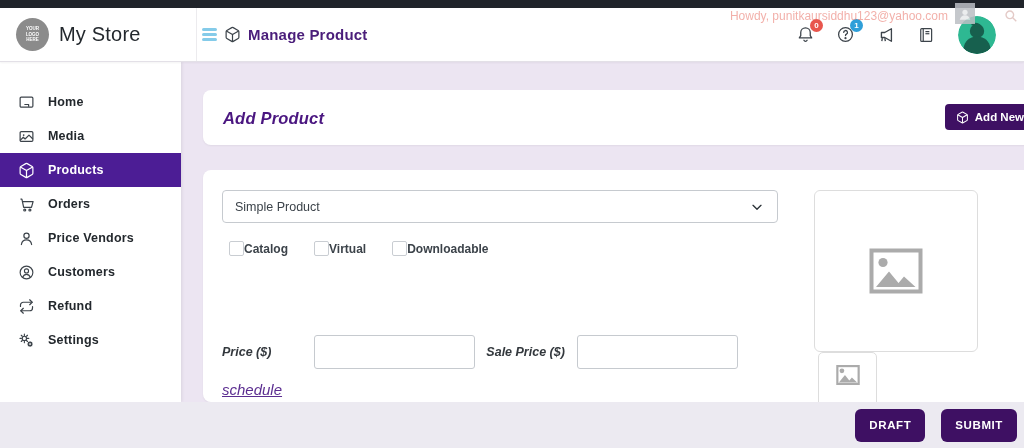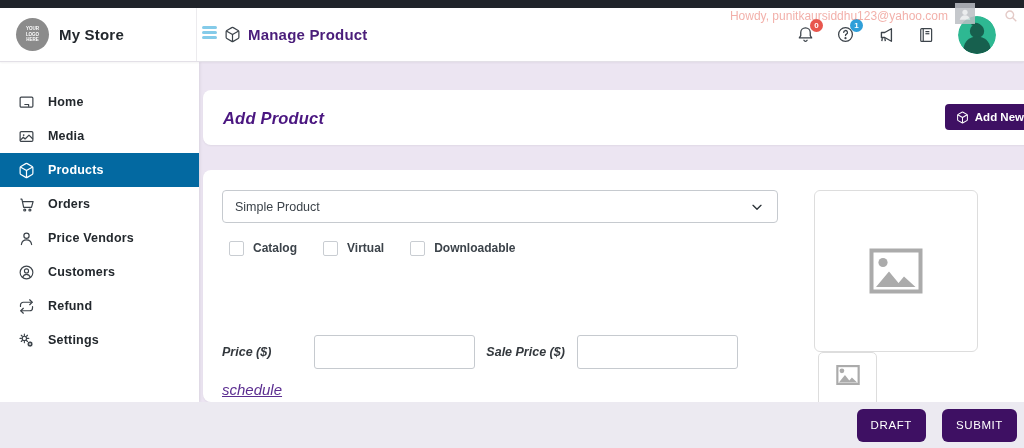--- a/index.html
+++ b/index.html
@@ -13,72 +13,72 @@
   
   .ghost-howdy { position:absolute; top:9px; right:76px; font-size:12px; color:rgba(231,112,100,.55); z-index:40; white-space:nowrap; }
   .ghost-avatar { position:absolute; top:3px; right:49px; width:20px; height:21px; background:#bcbfc4; opacity:.85; z-index:40; display:flex; align-items:center; justify-content:center; }
   .ghost-search { position:absolute; top:9px; right:6px; z-index:40; opacity:.6; }
 
   
   .header { position:absolute; top:8px; left:0; width:1024px; height:54px; background:#fff; border-bottom:1px solid #e3e0e7; box-shadow:0 1px 2px rgba(0,0,0,.05); z-index:20; display:flex; align-items:center; }
   .brand { width:197px; height:100%; display:flex; align-items:center; padding-left:16px; border-right:1px solid #ecebee; }
   .logo-circle { width:33px; height:33px; border-radius:50%; background:#8b8b8b; color:#fff; display:flex; align-items:center; justify-content:center; text-align:center; font-size:4.5px; font-weight:bold; line-height:1.25; text-transform:uppercase; padding:2px; }
   .logo-circle span { width:16px; word-break:break-word; }
-  .brand-name { margin-left:10px; font-size:15px; font-weight:700; color:#23282d; letter-spacing:.2px; }
-  .page-head { display:flex; align-items:flex-start; margin-left:5px; gap:7px; }
+  .brand-name { margin-left:10px; font-size:20px; font-weight:400; color:#23282d; letter-spacing:.2px; }
+  .page-head { display:flex; align-items:center; margin-left:5px; gap:7px; }
   .hamburger { display:flex; flex-direction:column; gap:2.5px; cursor:pointer; }
   .hamburger i { display:block; width:15px; height:2.6px; background:#84cbe9; border-radius:2px; }
   .page-title { font-size:15px; font-weight:800; color:#4a1d7a; letter-spacing:.2px; }
   .header-right { position:absolute; right:28px; top:0; height:100%; display:flex; align-items:center; gap:21px; }
   .hicon { position:relative; color:#3c434a; display:flex; align-items:center; cursor:pointer; }
   .badge { position:absolute; top:-6px; right:-8px; min-width:13px; height:13px; border-radius:50%; color:#fff; font-size:8px; font-weight:bold; display:flex; align-items:center; justify-content:center; padding:0 2px; }
   .badge.red { background:#e8564e; }
   .badge.blue { background:#2f9fd9; }
   .avatar { width:38px; height:38px; border-radius:50%; overflow:hidden; margin-left:2px; cursor:pointer; }
 
   
-  .sidebar { position:absolute; top:62px; left:0; width:199px; height:340px; background:#fff; box-shadow:1px 0 3px rgba(0,0,0,.08); z-index:10; padding-top:23px; }
+  .sidebar { position:absolute; top:62px; left:0; width:181px; height:340px; background:#fff; box-shadow:1px 0 3px rgba(0,0,0,.08); z-index:10; padding-top:23px; }
   .side-item { height:34px; display:flex; align-items:center; padding-left:18px; cursor:pointer; color:#3c434a; }
   .side-item .s-icon { width:17px; height:17px; flex:0 0 17px; display:flex; }
   .side-item .s-label { margin-left:13px; font-size:12.5px; font-weight:700; color:#23282d; letter-spacing:.2px; }
-  .side-item.active { background:#0369a1; }
+  .side-item.active { background:#4c1d95; }
   .side-item.active .s-label { color:#fff; }
   .side-item.active .s-icon { color:#fff; }
 
   
   .card { position:absolute; left:203px; width:870px; background:#ffffff; border-radius:8px; box-shadow:0 1px 2px rgba(0,0,0,.05); }
   .card.head-card { top:90px; height:55px; }
   .page-heading { position:absolute; left:20px; top:50%; transform:translateY(-50%); font-size:16.5px; font-weight:800; font-style:italic; color:#4a1680; letter-spacing:.2px; }
   .add-new-btn { position:absolute; right:38px; top:14px; height:26px; background:#3e1063; color:#fff; border:none; border-radius:4px; display:flex; align-items:center; gap:6px; padding:0 11px; font-size:11.5px; font-weight:bold; font-family:inherit; cursor:pointer; }
   .wp-logo { position:absolute; right:7px; top:14px; width:26px; height:26px; cursor:pointer; }
 
   .card.form-card { top:170px; height:232px; overflow:hidden; }
   .select-box { position:absolute; left:19px; top:20px; width:556px; height:33px; border:1px solid #c6cacf; border-radius:4px; background:#fff; display:flex; align-items:center; padding:0 12px; font-size:12.5px; color:#3c434a; cursor:pointer; }
   .select-box .chev { margin-left:auto; display:flex; }
   .check-row { position:absolute; left:26px; top:71px; display:flex; align-items:center; gap:26px; }
-  .check-item { display:flex; gap:9px; cursor:pointer; }
+  .check-item { display:flex; align-items:center; cursor:pointer; }
   .checkbox { width:15px; height:15px; border:1px solid #c9cdd2; border-radius:2px; background:#fff; }
   .check-label { font-size:12px; font-weight:700; color:#3c434a; }
   .title-input { position:absolute; left:19px; top:109px; width:556px; height:33px; border:1px solid #c6cacf; border-radius:4px; padding:0 12px; font-size:13px; color:#3c434a; font-family:inherit; outline:none; }
   .title-input::placeholder { color:#a8adb3; }
   .price-row { position:absolute; left:19px; top:164px; width:556px; height:35px; display:flex; align-items:center; }
   .price-label { font-size:12.5px; font-weight:800; font-style:italic; color:#33383d; }
   .price-input { width:161px; height:34px; border:1px solid #c6cacf; border-radius:3px; padding:0 10px; font-size:13px; font-family:inherit; outline:none; }
   .price-input.first { margin-left:43px; }
   .price-label.second { margin-left:11px; }
   .price-input.second { margin-left:12px; }
   .schedule-link { position:absolute; left:19px; top:211px; width:556px; font-size:15px; font-weight:400; font-style:italic; color:#5b2d90; }
   .schedule-link a { color:#5b2d90; text-decoration:underline; cursor:pointer; }
 
   .img-box-lg { position:absolute; left:611px; top:20px; width:164px; height:162px; border:1px solid #ddd; border-radius:6px; background:#fff; display:flex; align-items:center; justify-content:center; cursor:pointer; }
   .img-box-sm { position:absolute; left:615px; top:182px; width:59px; height:56px; border:1px solid #ddd; border-radius:5px; background:#fff; display:flex; align-items:flex-start; justify-content:center; padding-top:12px; cursor:pointer; }
 
   
   .action-bar { position:absolute; top:402px; left:0; width:1024px; height:46px; background:#eceaf1; z-index:15; display:flex; align-items:center; justify-content:flex-end; gap:16px; padding-right:7px; }
-  .action-btn { height:33px; background:#3e1063; color:#fff; border:none; border-radius:6px; padding:0 14px; font-size:11.5px; font-weight:400; letter-spacing:.6px; font-family:inherit; cursor:pointer; }
+  .action-btn { height:33px; background:#3e1063; color:#fff; border:none; border-radius:6px; padding:0 14px; font-size:11.5px; font-weight:700; letter-spacing:.6px; font-family:inherit; cursor:pointer; }
 
   svg { display:block; }
 </style>
 </head>
 <body>
 
 <div id="app">
 
   <div class="admin-strip"></div>
 

